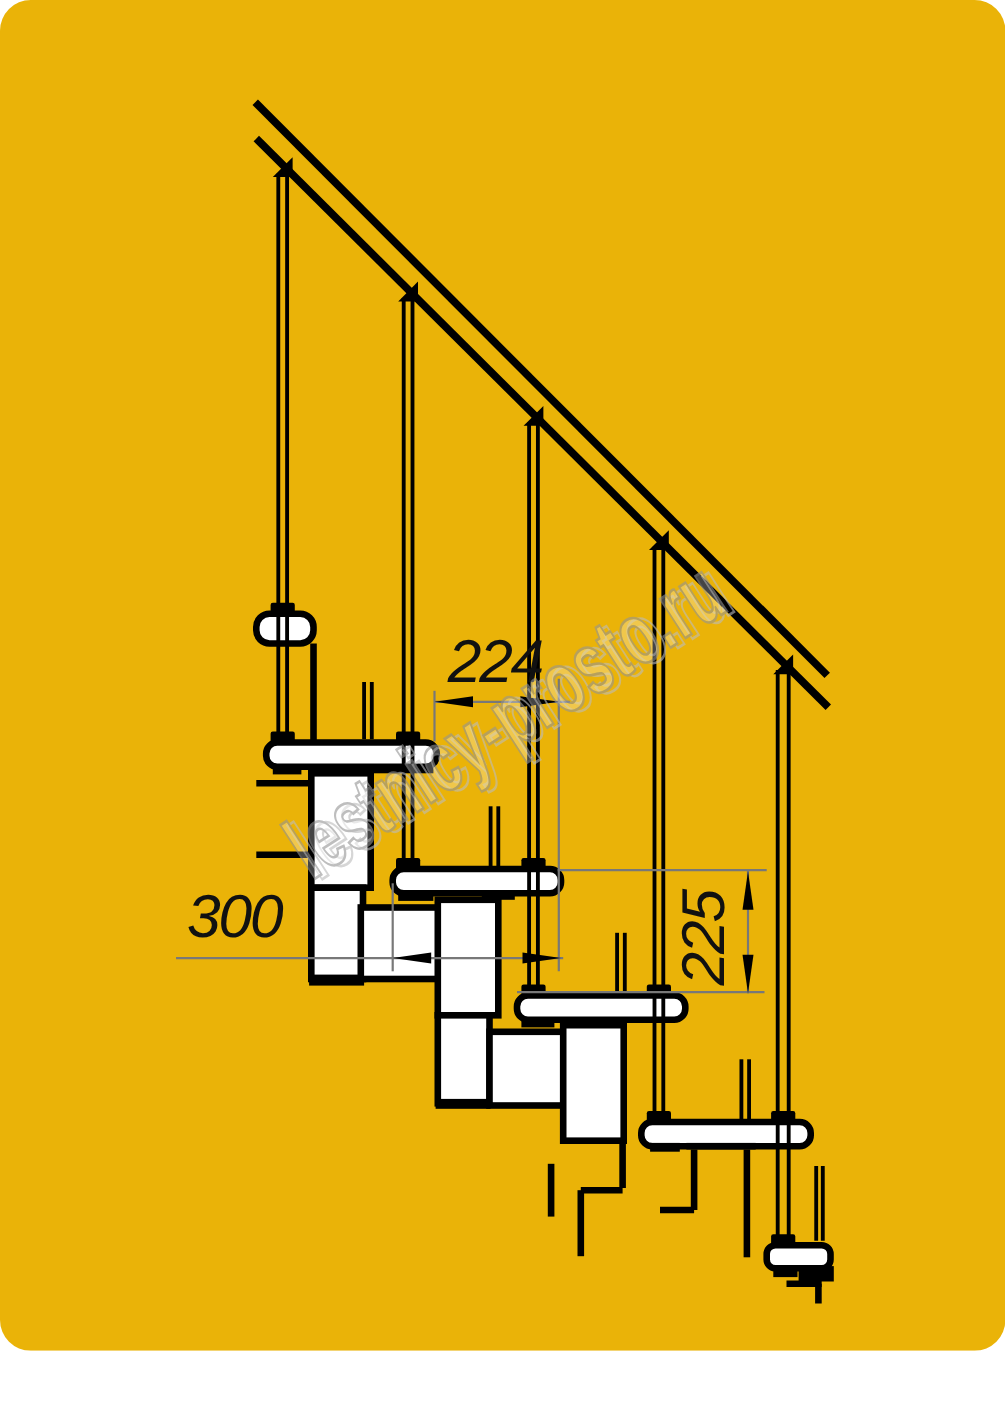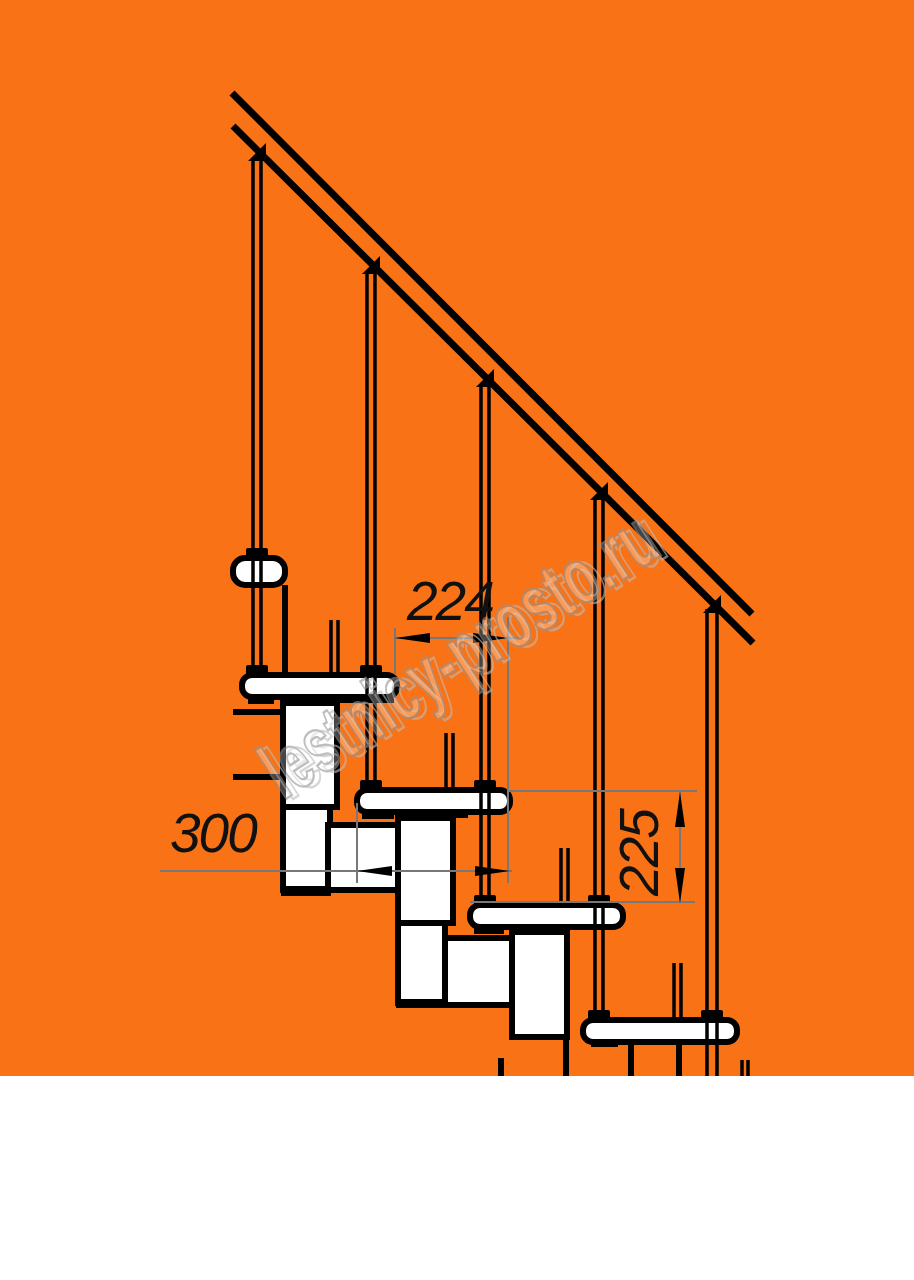--- a/index.html
+++ b/index.html
@@ -1,22 +1,23 @@
 <!DOCTYPE html>
 <html><head>
 <meta charset="utf-8">
 <style>
   html, body { margin: 0; padding: 0; background: #ffffff; }
   .stage {
     position: relative;
     width: 914px;
-    height: 1076px;
-    background: #f97316;
+    height: 1228px;
+    background: #eab308;
     overflow: hidden;
     font-family: "Liberation Sans", sans-serif;
+    border-radius: 28px;
   }
   svg text.dim {
     font-family: "Liberation Sans", sans-serif;
     font-style: italic;
     font-size: 55px;
     letter-spacing: -2px;
     fill: #111111;
   }
   svg text.wm {
     font-family: "Liberation Sans", sans-serif;

